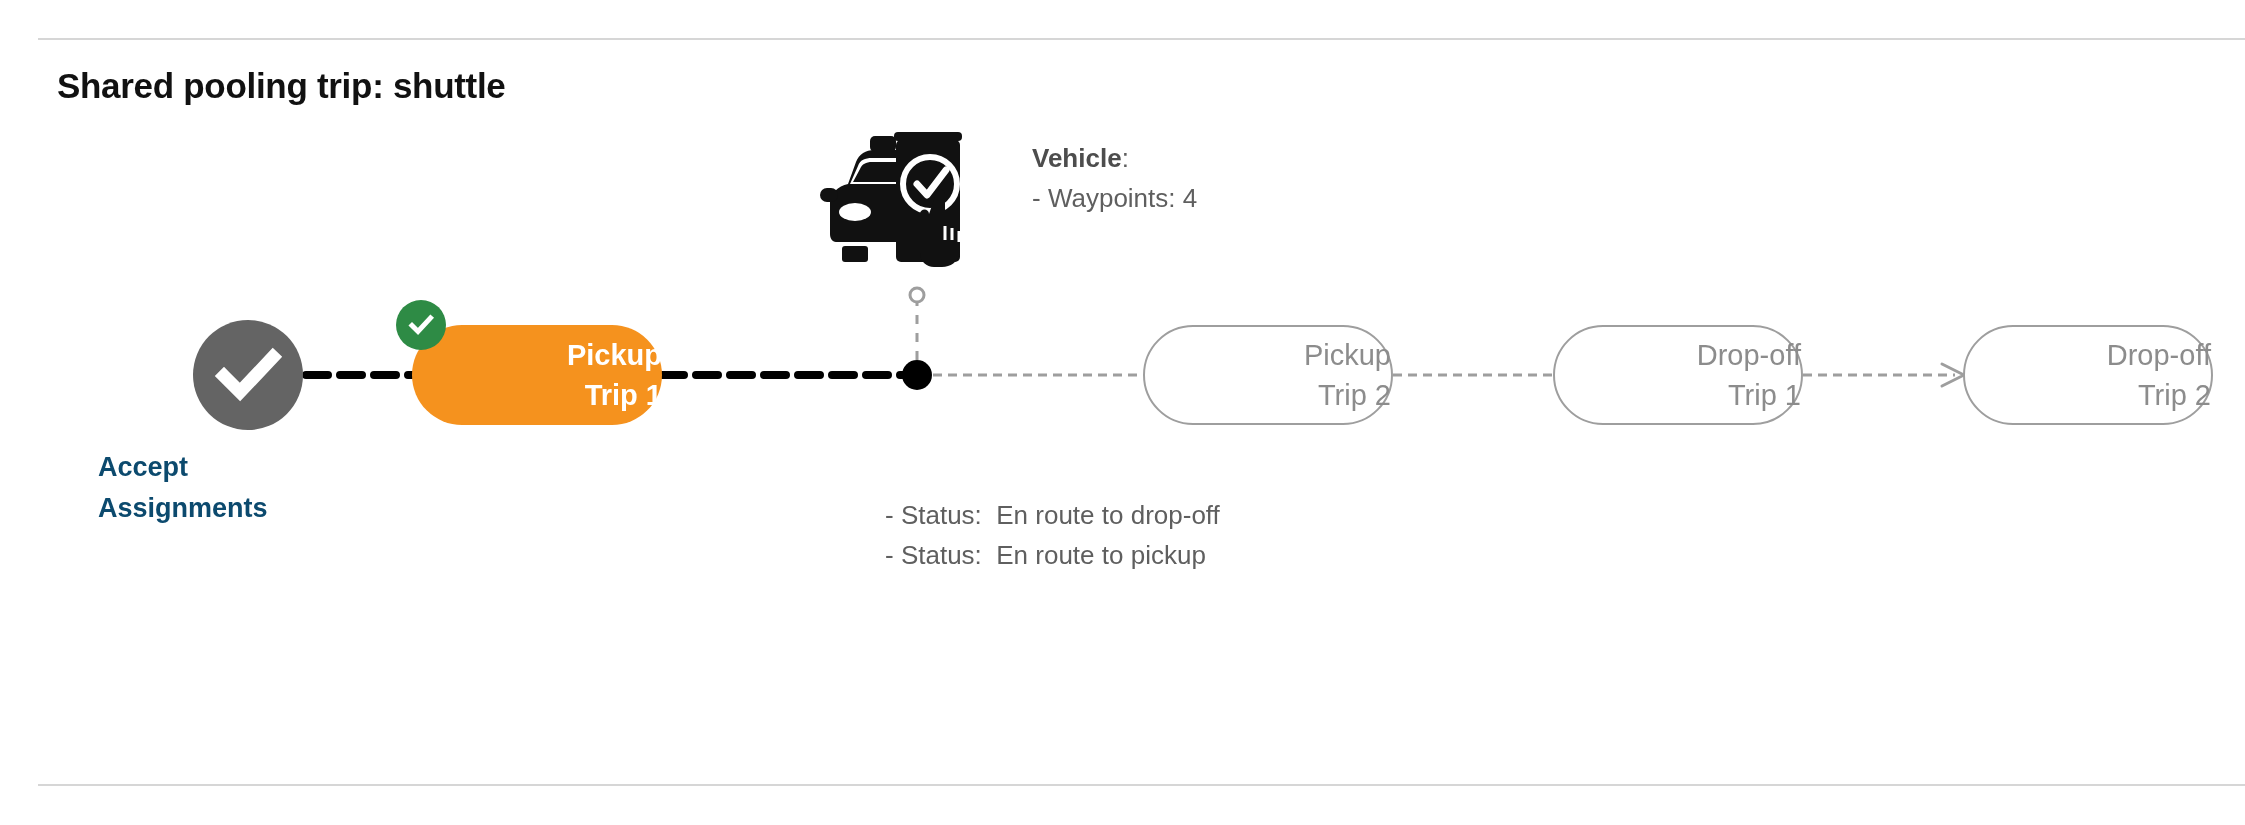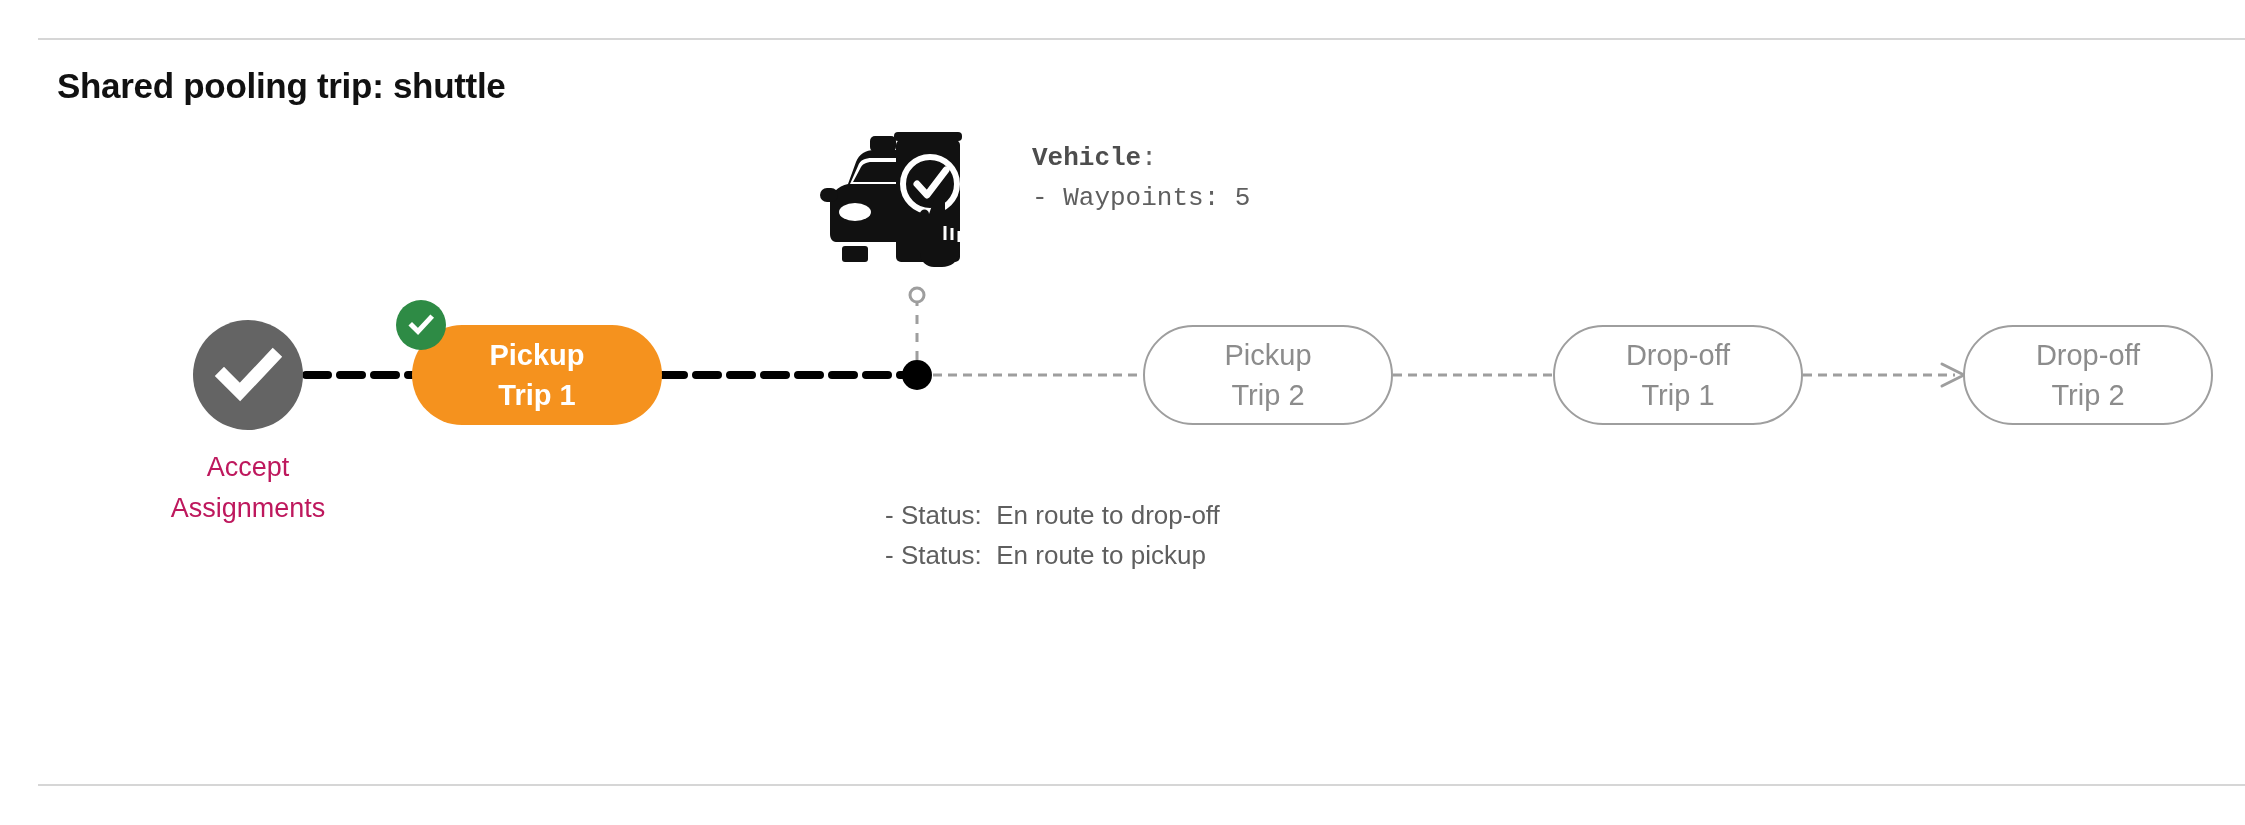--- a/index.html
+++ b/index.html
@@ -63,36 +63,37 @@
     border-radius: 50%;
     background: #646464;
   }
   .accept-circle svg { display:block; }
 
   .accept-label {
     position: absolute;
     left: 98px;
     top: 447px;
     width: 300px;
-    text-align: center;
+    text-align: left;
     font-size: 27px;
     line-height: 41px;
-    color: #be185d;
+    color: #0c4a6e;
+    font-weight: bold;
   }
 
   .pill {
     position: absolute;
     top: 325px;
     width: 250px;
     height: 100px;
     border-radius: 50px;
     box-sizing: border-box;
     display: flex;
     flex-direction: column;
-    align-items: center;
+    align-items: flex-end;
     justify-content: center;
     font-size: 29px;
     line-height: 40px;
     text-align: center;
   }
   .pill.active {
     background: #F5921E;
     color: #ffffff;
     font-weight: bold;
   }
@@ -128,21 +129,20 @@
   .vehicle-icon svg { display:block; width:100%; height:100%; }
 
   .vehicle-note {
     position: absolute;
     left: 1032px;
     top: 138px;
     font-size: 26px;
     line-height: 40px;
     color: #5f5f5f;
     white-space: nowrap;
-    font-family: Liberation Mono, monospace;
   }
   .vehicle-note b { color: #4d4d4d; font-weight: bold; }
 
   
   .trips-note {
     position: absolute;
     left: 885px;
     top: 495px;
     font-size: 26px;
     line-height: 40px;
@@ -243,21 +243,21 @@
 
       <path d="M118 72 C118 66 127 66 127 72 L127 104 L133 104 C138 104 142 107 142 112
                L142 128 C142 138 134 145 124 145 L116 145 C108 145 102 139 102 131
                L102 92 C102 86 111 86 111 92 Z" fill="#111111"></path>
       <path d="M127 104 L127 118 M134 106 L134 118 M141 109 L141 120" fill="none" stroke="#ffffff" stroke-width="3"></path>
     </svg>
   </div>
 
   <div class="vehicle-note">
     <div class="row"><b>Vehicle</b><span>:</span></div>
-    <div class="row">- Waypoints: 5</div>
+    <div class="row">- Waypoints: 4</div>
   </div>
 
   <div class="trips-note">
     <div class="row">- Status:  En route to drop-off</div>
     <div class="row">- Status:  En route to pickup</div>
   </div>
 
 </div>
 
 </body></html>

